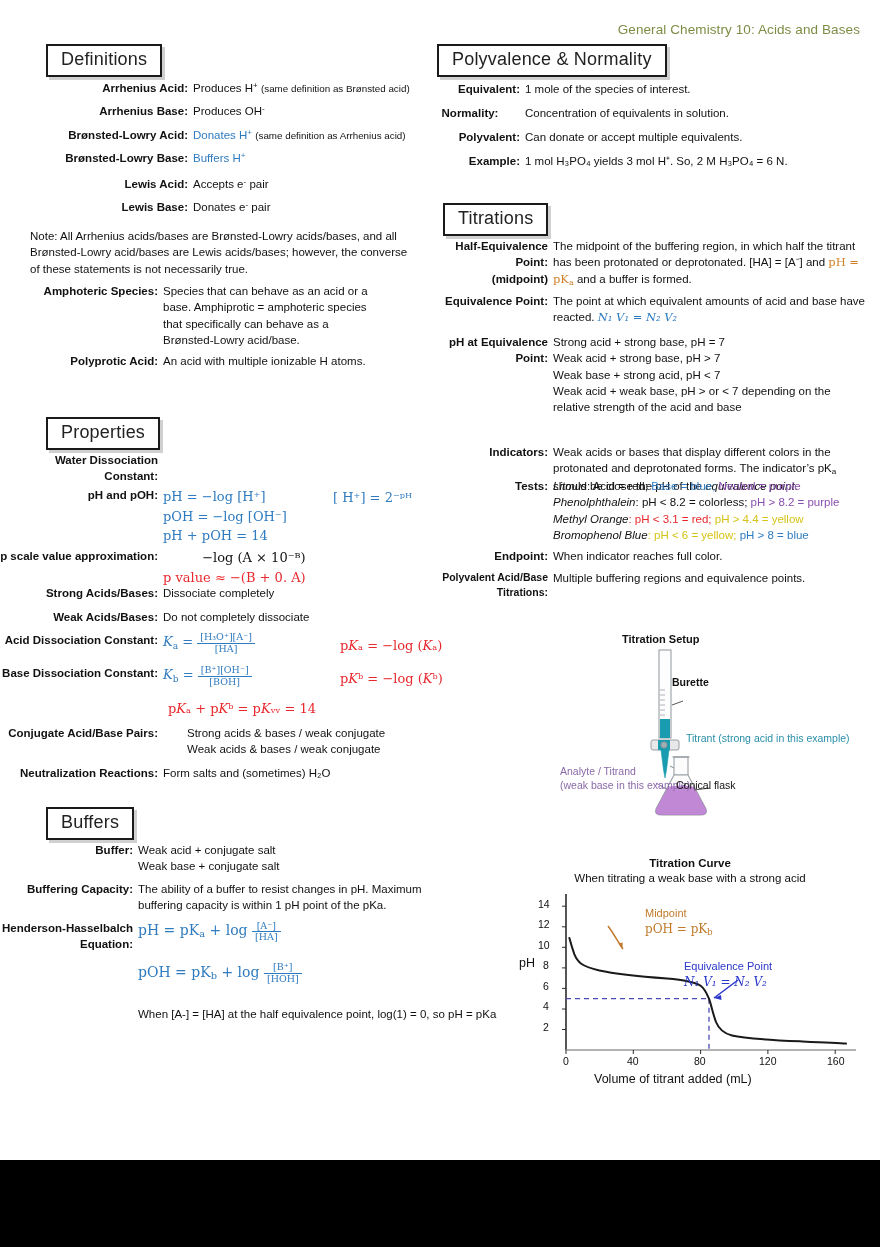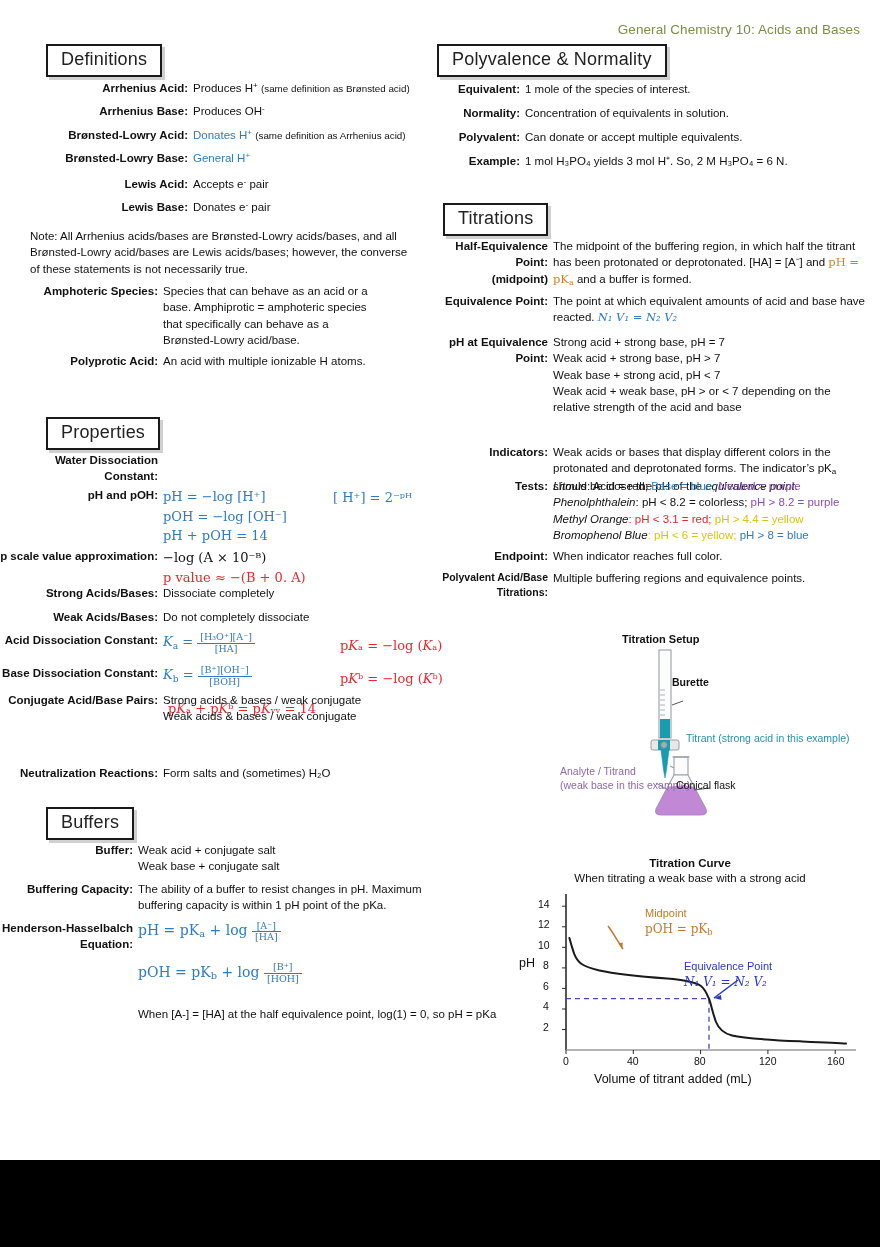--- a/index.html
+++ b/index.html
@@ -96,21 +96,21 @@
     <div class="val"><span>Produces OH</span><sup>-</sup></div>
   </div>
 
   <div class="row" style="left:0; top:127px; width:420px;">
     <div class="lab" style="width:193px;">Brønsted-Lowry Acid:</div>
     <div class="val"><span class="blue"><span>Donates H</span><sup>+</sup></span> <span class="sm">(same definition as Arrhenius acid)</span></div>
   </div>
 
   <div class="row" style="left:0; top:150px; width:420px;">
     <div class="lab" style="width:193px;">Brønsted-Lowry Base:</div>
-    <div class="val blue"><span>General H</span><sup>+</sup></div>
+    <div class="val blue"><span>Buffers H</span><sup>+</sup></div>
   </div>
 
   <div class="row" style="left:0; top:176px; width:420px;">
     <div class="lab" style="width:193px;padding-left:48px;">Lewis Acid:</div>
     <div class="val"><span>Accepts e</span><sup>-</sup> <span>pair</span></div>
   </div>
 
   <div class="row" style="left:0; top:199px; width:420px;">
     <div class="lab" style="width:193px;">Lewis Base:</div>
     <div class="val"><span>Donates e</span><sup>-</sup> <span>pair</span></div>
@@ -140,21 +140,21 @@
       <div class="mth blue">pH =  −log [H⁺]</div>
       <div class="mth blue">pOH =  −log [OH⁻]</div>
       <div class="mth blue">pH + pOH = 14</div>
     </div>
   </div>
   <div class="mth blue" style="position:absolute; left:333px; top:488px;">[ H⁺] = 2⁻ᵖᴴ</div>
 
   <div class="row" style="left:0; top:548px; width:460px;">
     <div class="lab" style="width:163px;">p scale value approximation:</div>
     <div>
-      <div class="mth" style="color:#111;">−log (A × 10⁻ᴮ)</div>
+      <div class="mth" style="color:#111;text-align:right;">−log (A × 10⁻ᴮ)</div>
       <div class="mth red">p value  ≈ −(B + 0. A)</div>
     </div>
   </div>
 
   <div class="row" style="left:0; top:585px; width:460px;">
     <div class="lab" style="width:163px;">Strong Acids/Bases:</div>
     <div class="val">Dissociate completely</div>
   </div>
 
   <div class="row" style="left:0; top:609px; width:460px;">
@@ -169,21 +169,21 @@
   <div class="mth red" style="position:absolute; left:340px; top:636px;">p𝐾ₐ =  −log (𝐾ₐ)</div>
 
   <div class="row" style="left:0; top:665px; width:460px;">
     <div class="lab" style="width:163px;">Base Dissociation Constant:</div>
     <div class="mth blue"><span class="v">K</span><sub>b</sub> = <span class="frac"><span class="num">[B⁺][OH⁻]</span><span class="den">[BOH]</span></span></div>
   </div>
   <div class="mth red" style="position:absolute; left:340px; top:669px;">p𝐾ᵇ =  −log (𝐾ᵇ)</div>
 
   <div class="mth red" style="position:absolute; left:168px; top:699px;">p𝐾ₐ + p𝐾ᵇ = p𝐾ᵥᵥ = 14</div>
 
-  <div class="row" style="left:0; top:692px; width:460px;">
+  <div class="row" style="left:0; top:725px; width:460px;gap:24px;">
     <div class="lab" style="width:163px;">Conjugate Acid/Base Pairs:</div>
     <div>
       <div class="val">Strong acids &amp; bases / weak conjugate</div>
       <div class="val">Weak acids &amp; bases / weak conjugate</div>
     </div>
   </div>
 
   <div class="row" style="left:0; top:765px; width:460px;">
     <div class="lab" style="width:163px;">Neutralization Reactions:</div>
     <div class="val">Form salts and (sometimes) H₂O</div>
@@ -217,21 +217,21 @@
 
   <div class="para" style="left:138px; top:1006px; width:400px;">When [A-] = [HA] at the half equivalence point, log(1) = 0, so pH = pKa</div>
 
   <div class="sect-head" style="left:437px; top:44px;">Polyvalence &amp; Normality</div>
 
   <div class="row" style="left:420px; top:81px; width:460px;">
     <div class="lab" style="width:105px;">Equivalent:</div>
     <div class="val">1 mole of the species of interest.</div>
   </div>
   <div class="row" style="left:420px; top:105px; width:460px;">
-    <div class="lab" style="width:105px;">Normality:</div>
+    <div class="lab" style="width:105px;text-align:center;">Normality:</div>
     <div class="val">Concentration of equivalents in solution.</div>
   </div>
   <div class="row" style="left:420px; top:129px; width:460px;">
     <div class="lab" style="width:105px;">Polyvalent:</div>
     <div class="val">Can donate or accept multiple equivalents.</div>
   </div>
   <div class="row" style="left:420px; top:153px; width:460px;">
     <div class="lab" style="width:105px;">Example:</div>
     <div class="val">1 mol H₃PO₄ yields 3 mol H⁺.  So, 2 M H₃PO₄ = 6 N.</div>
   </div>

